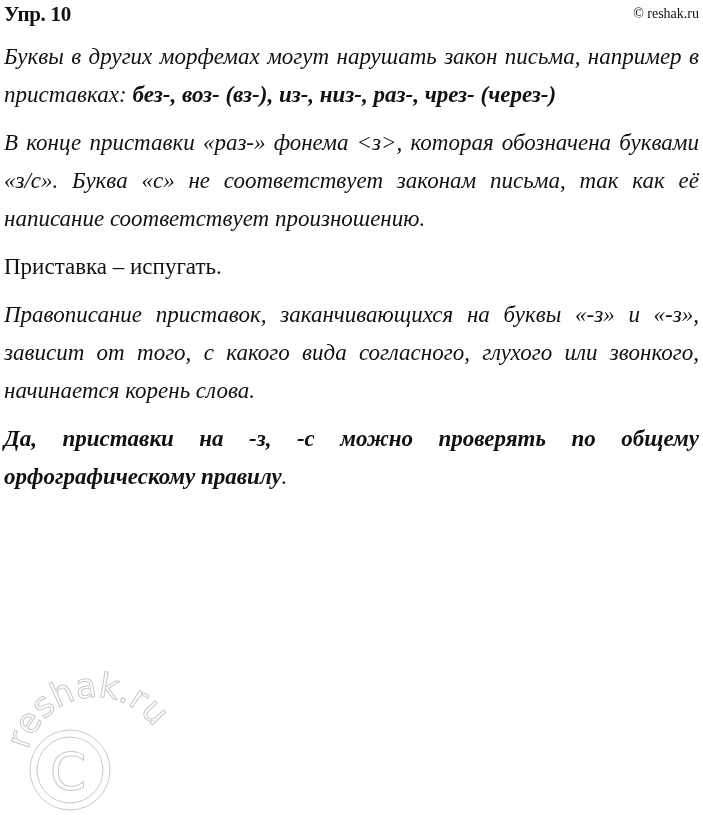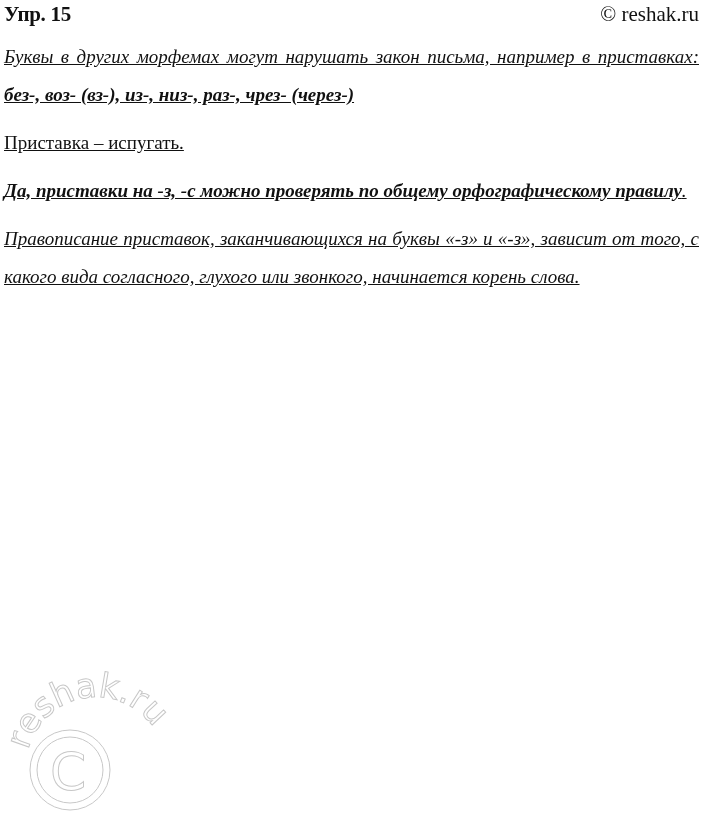--- a/index.html
+++ b/index.html
@@ -6,57 +6,59 @@
   body {
     width: 703px; height: 815px; overflow: hidden; position: relative;
     font-family: "Liberation Serif", "DejaVu Serif", serif;
     color: #111111;
   }
   .header {
     position: absolute; left: 4px; right: 4px; top: 0px; height: 28px;
     display: flex; justify-content: space-between; align-items: center;
   }
   .ex-title { font-weight: bold; font-size: 21px; letter-spacing: -0.3px; }
-  .copyright { font-size: 21px; }
+  .copyright { font-size: 14px; }
   .content { position: absolute; left: 4px; right: 4px; top: 38px; }
   p {
     margin: 0 0 10px 0;
-    font-size: 19px;
+    font-size: 23px;
     line-height: 38px;
     text-align: justify;
     text-align-last: left;
-    text-decoration: underline;
   }
   .it { font-style: italic; }
   b { font-weight: bold; }
   .watermark {
     position: absolute; left: 8px; top: 655px; width: 200px; height: 160px;
     pointer-events: none; opacity: 0.55;
   }
 </style>
 </head>
 <body>
 
 <div class="header">
-  <span class="ex-title">Упр. 15</span>
+  <span class="ex-title">Упр. 10</span>
   <span class="copyright">© reshak.ru</span>
 </div>
 
 <div class="content">
   <p class="it">
     <span>Буквы в других морфемах могут нарушать закон письма, например в приставках: </span><b>без-, воз- (вз-), из-, низ-, раз-, чрез- (через-)</b>
   </p>
+  <p class="it">
+    <span>В конце приставки «раз-» фонема &lt;з&gt;, которая обозначена буквами «з/с». Буква «с» не соответствует законам письма, так как её написание соответствует произношению.</span>
+  </p>
   <p>
     <span>Приставка – испугать.</span>
   </p>
   <p class="it">
-    <b>Да, приставки на -з, -с можно проверять по общему орфографическому правилу</b><span>.</span>
+    <span>Правописание приставок, заканчивающихся на буквы «-з» и «-з», зависит от того, с какого вида согласного, глухого или звонкого, начинается корень слова.</span>
   </p>
   <p class="it">
-    <span>Правописание приставок, заканчивающихся на буквы «-з» и «-з», зависит от того, с какого вида согласного, глухого или звонкого, начинается корень слова.</span>
+    <b>Да, приставки на -з, -с можно проверять по общему орфографическому правилу</b><span>.</span>
   </p>
 </div>
 
 <svg class="watermark" viewBox="0 0 200 160">
   <defs>
     <path id="wmArc" d="M 20 95 A 70 70 0 0 1 150 80"></path>
   </defs>
   <text font-family="DejaVu Sans, sans-serif" font-size="34" fill="none" stroke="#9a9a9a" stroke-width="1">
     <textPath href="#wmArc">reshak.ru</textPath>
   </text>

